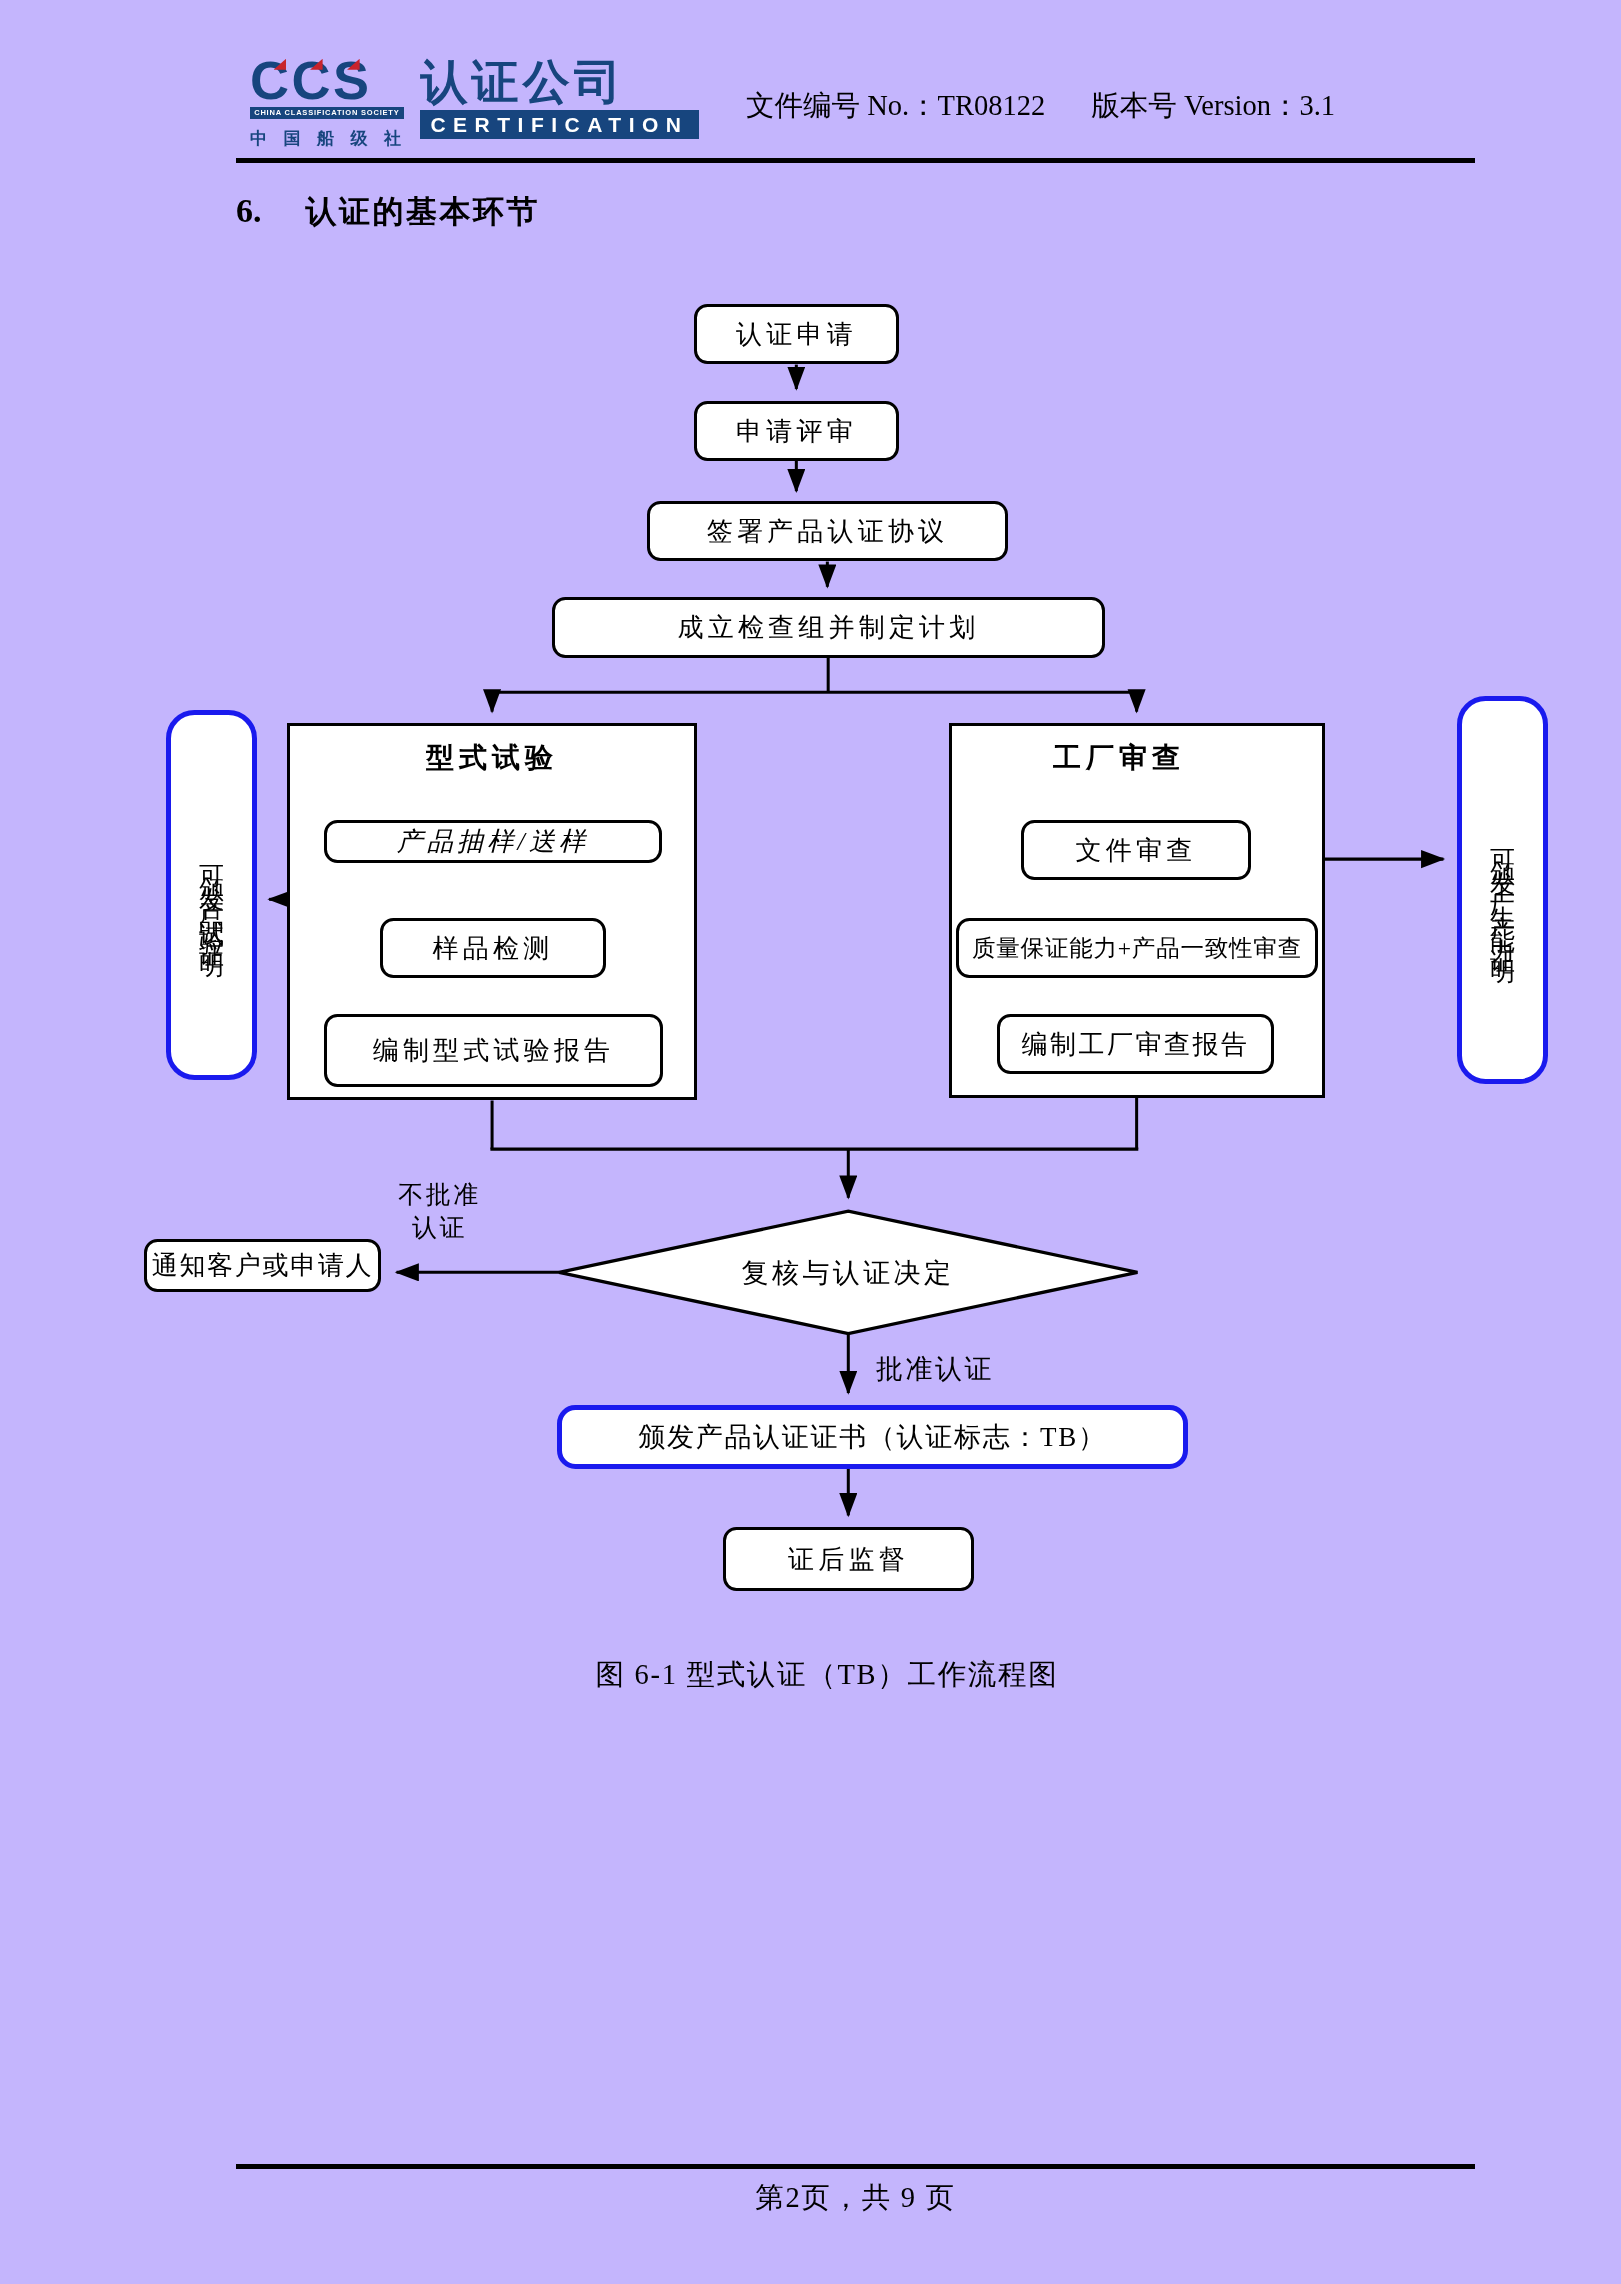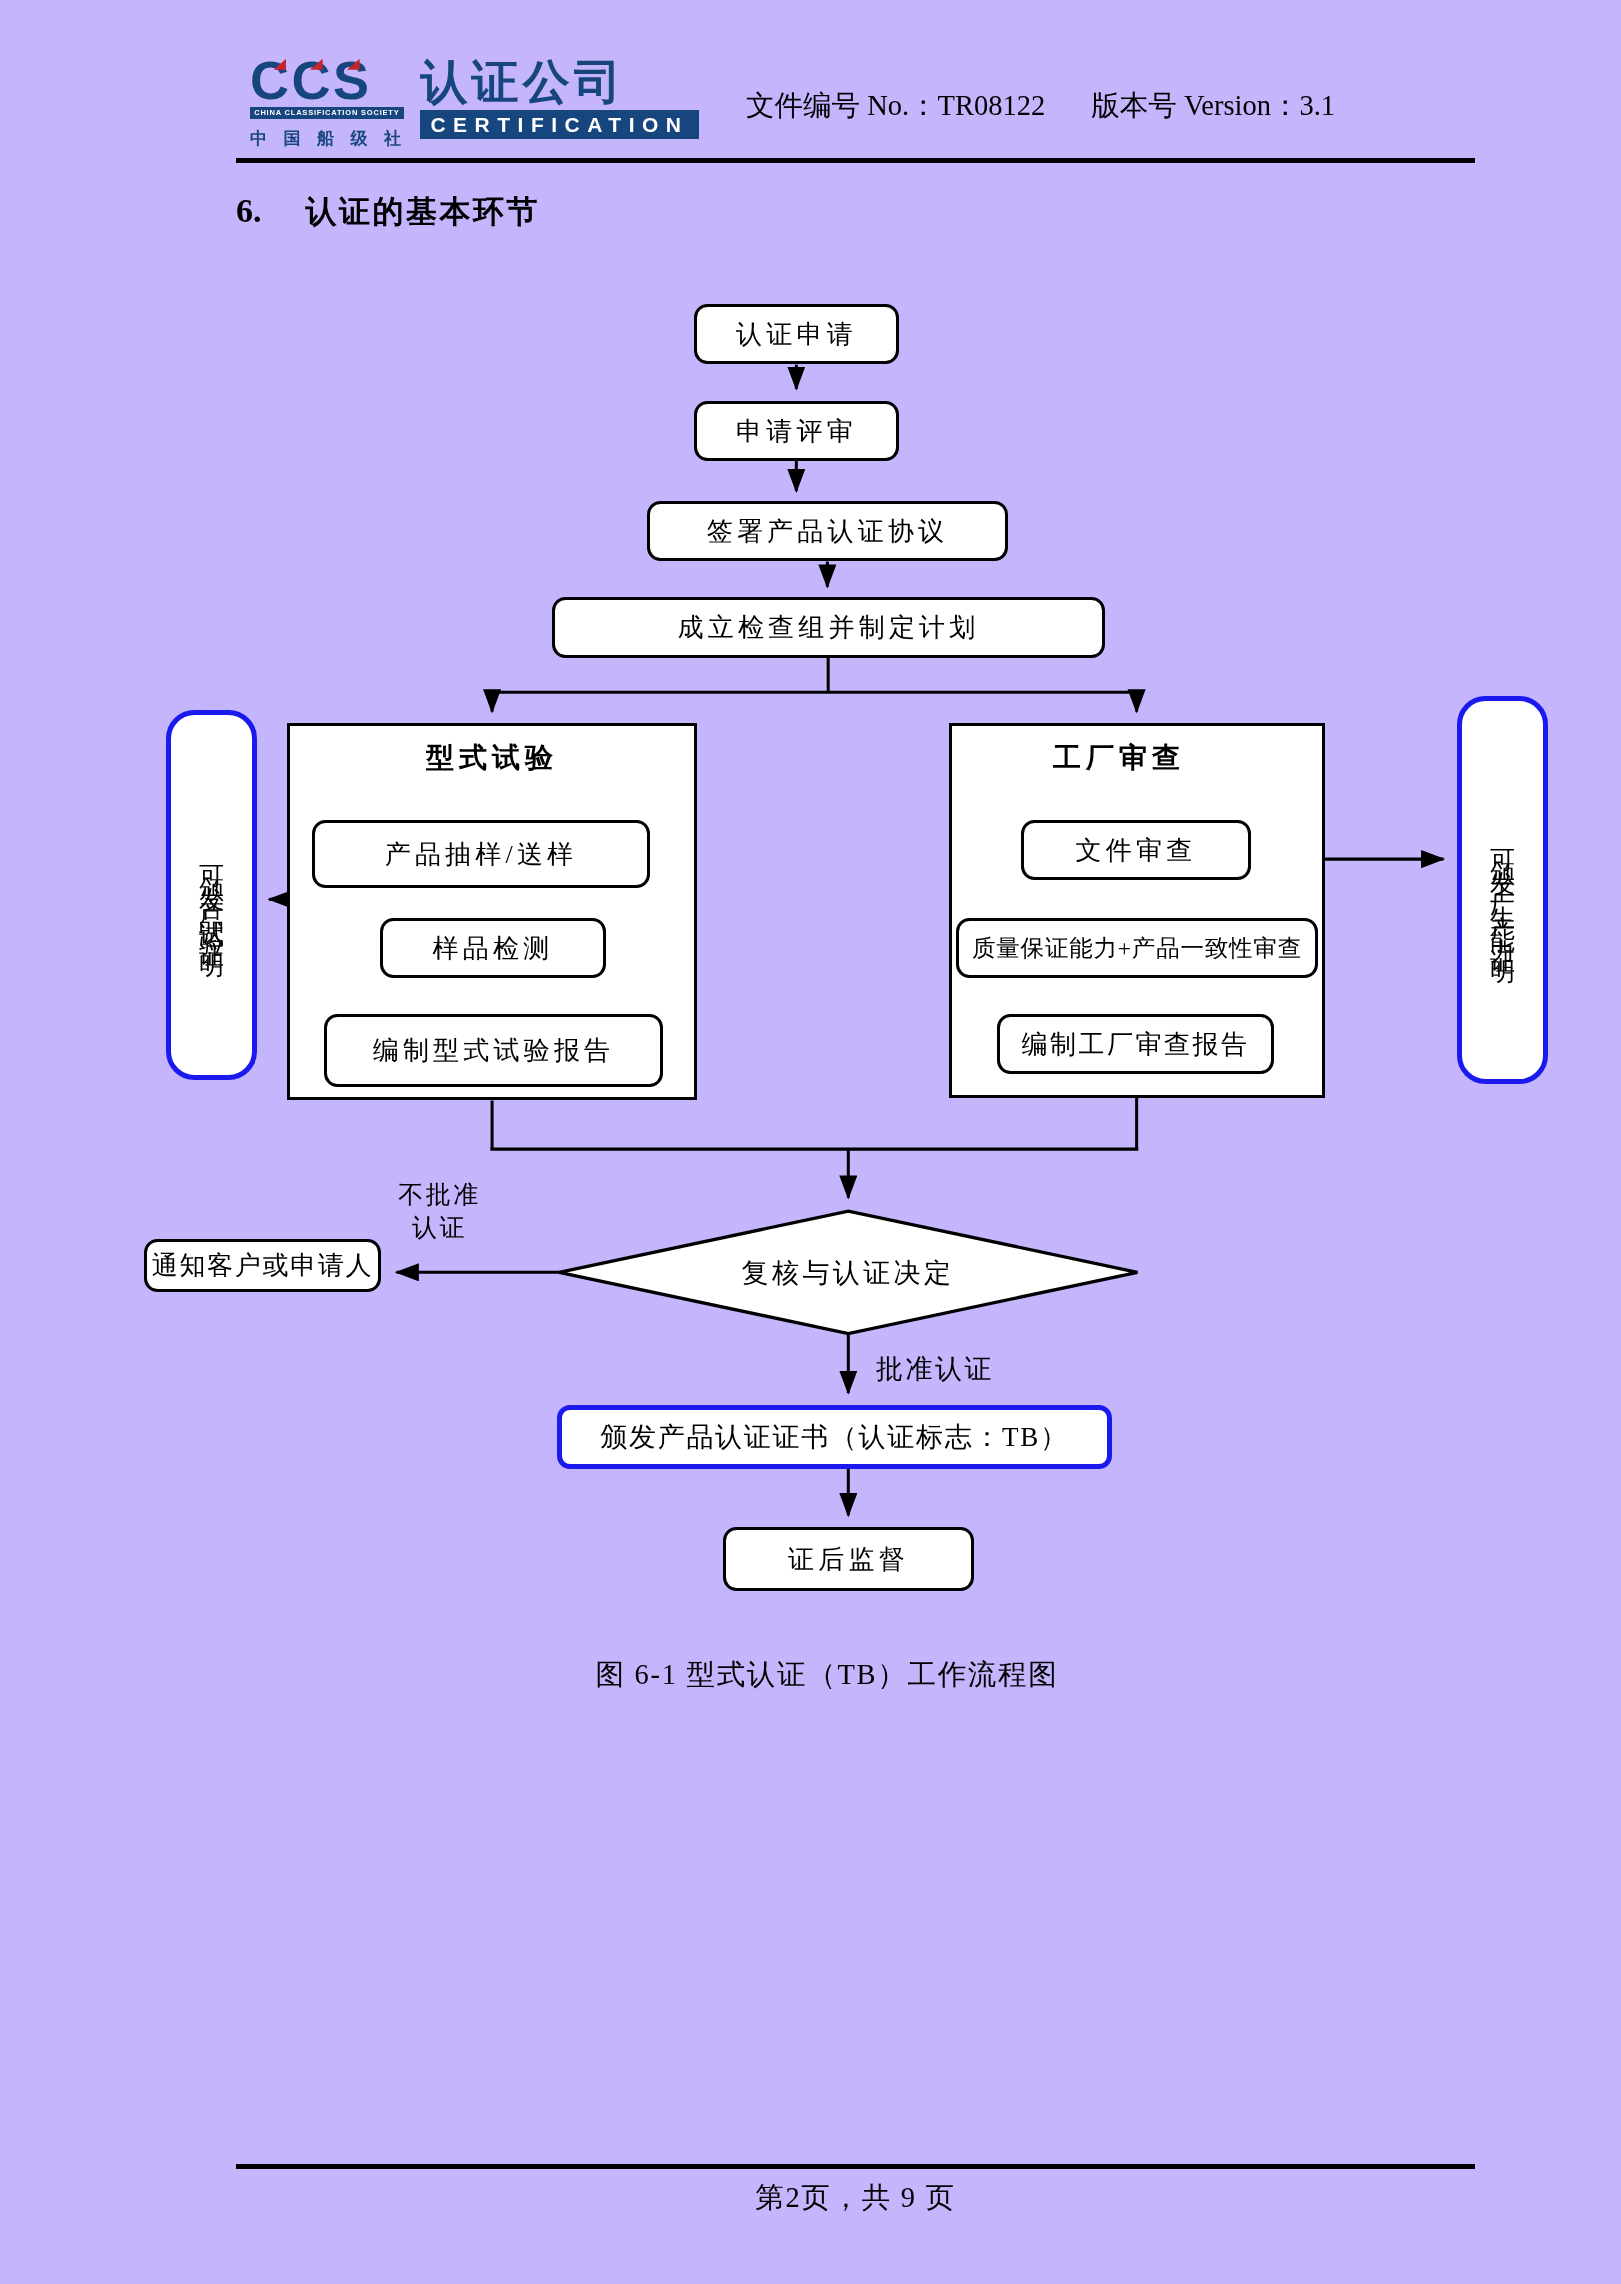--- a/index.html
+++ b/index.html
@@ -113,21 +113,21 @@
     <span class="sec-txt">认证的基本环节</span>
   </div>
 
   <div class="box" style="left:694px;top:304px;width:205px;height:60px;">认证申请</div>
   <div class="box" style="left:694px;top:401px;width:205px;height:60px;">申请评审</div>
   <div class="box" style="left:647px;top:501px;width:361px;height:60px;">签署产品认证协议</div>
   <div class="box" style="left:552px;top:597px;width:553px;height:61px;">成立检查组并制定计划</div>
 
   <div class="container-box" style="left:287px;top:723px;width:410px;height:377px;"></div>
   <div class="branch-title" style="left:287px;top:739px;width:410px;">型式试验</div>
-  <div class="box" style="left:312px;top:820px;width:338px;height:68px;">产品抽样/送样</div>
+  <div class="box" style="left:324px;top:820px;width:338px;height:43px;font-style:italic;">产品抽样/送样</div>
   <div class="box" style="left:380px;top:918px;width:226px;height:60px;">样品检测</div>
   <div class="box" style="left:324px;top:1014px;width:339px;height:73px;">编制型式试验报告</div>
   <div class="blue-note" style="left:166px;top:710px;width:91px;height:370px;">可颁发产品试验证明</div>
 
   <div class="container-box" style="left:949px;top:723px;width:376px;height:375px;"></div>
   <div class="branch-title" style="left:916px;top:739px;width:376px;margin-left:15px;">工厂审查</div>
   <div class="box" style="left:1021px;top:820px;width:230px;height:60px;">文件审查</div>
   <div class="box" style="left:956px;top:918px;width:362px;height:60px;font-size:23.5px;letter-spacing:0.8px;">质量保证能力+产品一致性审查</div>
   <div class="box" style="left:997px;top:1014px;width:277px;height:60px;letter-spacing:2.5px;">编制工厂审查报告</div>
   <div class="blue-note" style="left:1457px;top:696px;width:91px;height:388px;">可颁发工厂生产能力证明</div>
@@ -136,21 +136,21 @@
 
   <div class="lbl" style="left:381px;top:1178px;width:117px;text-align:center;font-size:25px;">
     <div>不批准</div>
     <div>认证</div>
   </div>
 
   <div class="box" style="left:144px;top:1239px;width:237px;height:53px;letter-spacing:1.7px;">通知客户或申请人</div>
 
   <div class="lbl" style="left:876px;top:1351px;font-size:27px;">批准认证</div>
 
-  <div class="cert-box" style="left:557px;top:1405px;width:555px;height:64px;border-radius:13px;">颁发产品认证证书（认证标志：TB）</div>
+  <div class="cert-box" style="left:557px;top:1405px;width:631px;height:64px;">颁发产品认证证书（认证标志：TB）</div>
 
   <div class="box" style="left:723px;top:1527px;width:251px;height:64px;">证后监督</div>
 
   <div class="caption" style="left:475px;top:1656px;width:704px;">图 6-1 型式认证（TB）工作流程图</div>
 
   <div class="abs rule" style="left:236px;top:2164px;width:1239px;"></div>
   <div class="footer-txt" style="left:236px;top:2179px;width:1239px;">第2页，共 9 页</div>
 
 </div>
 

